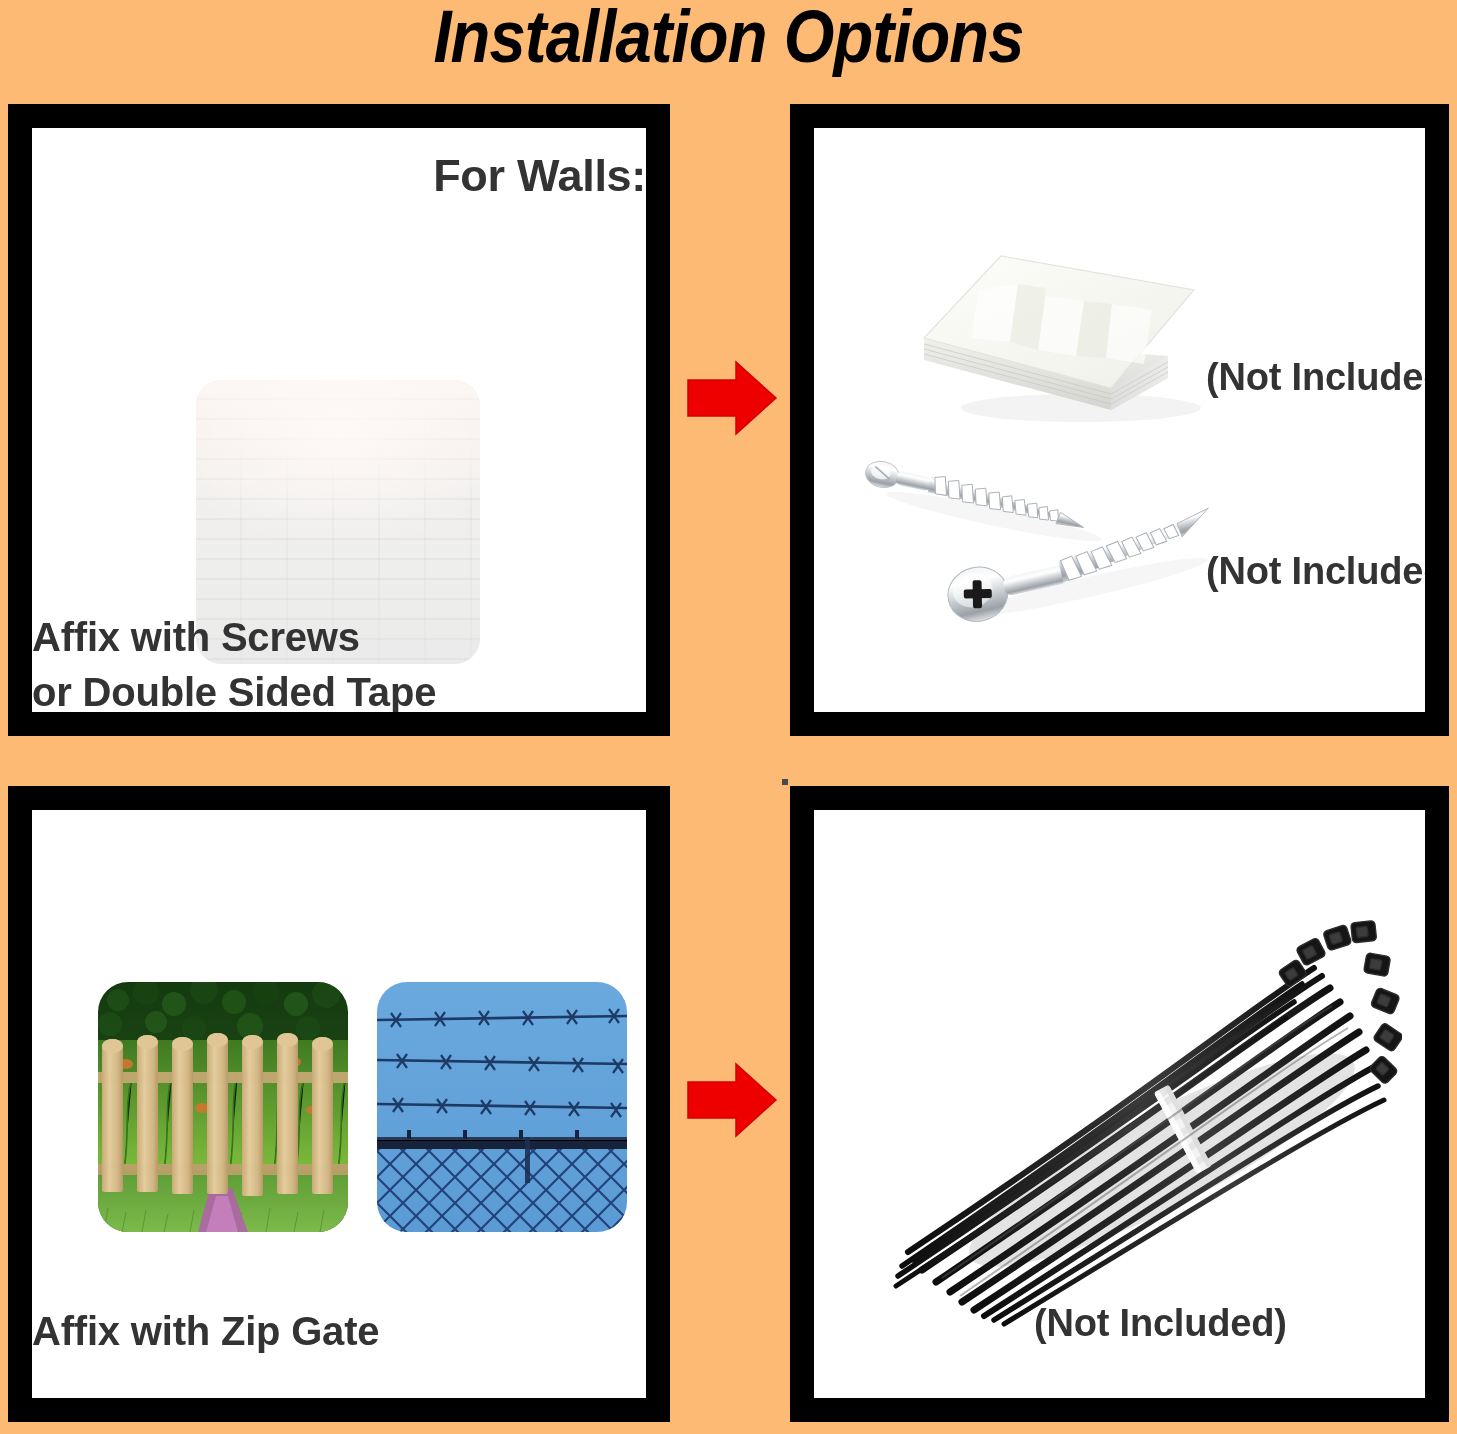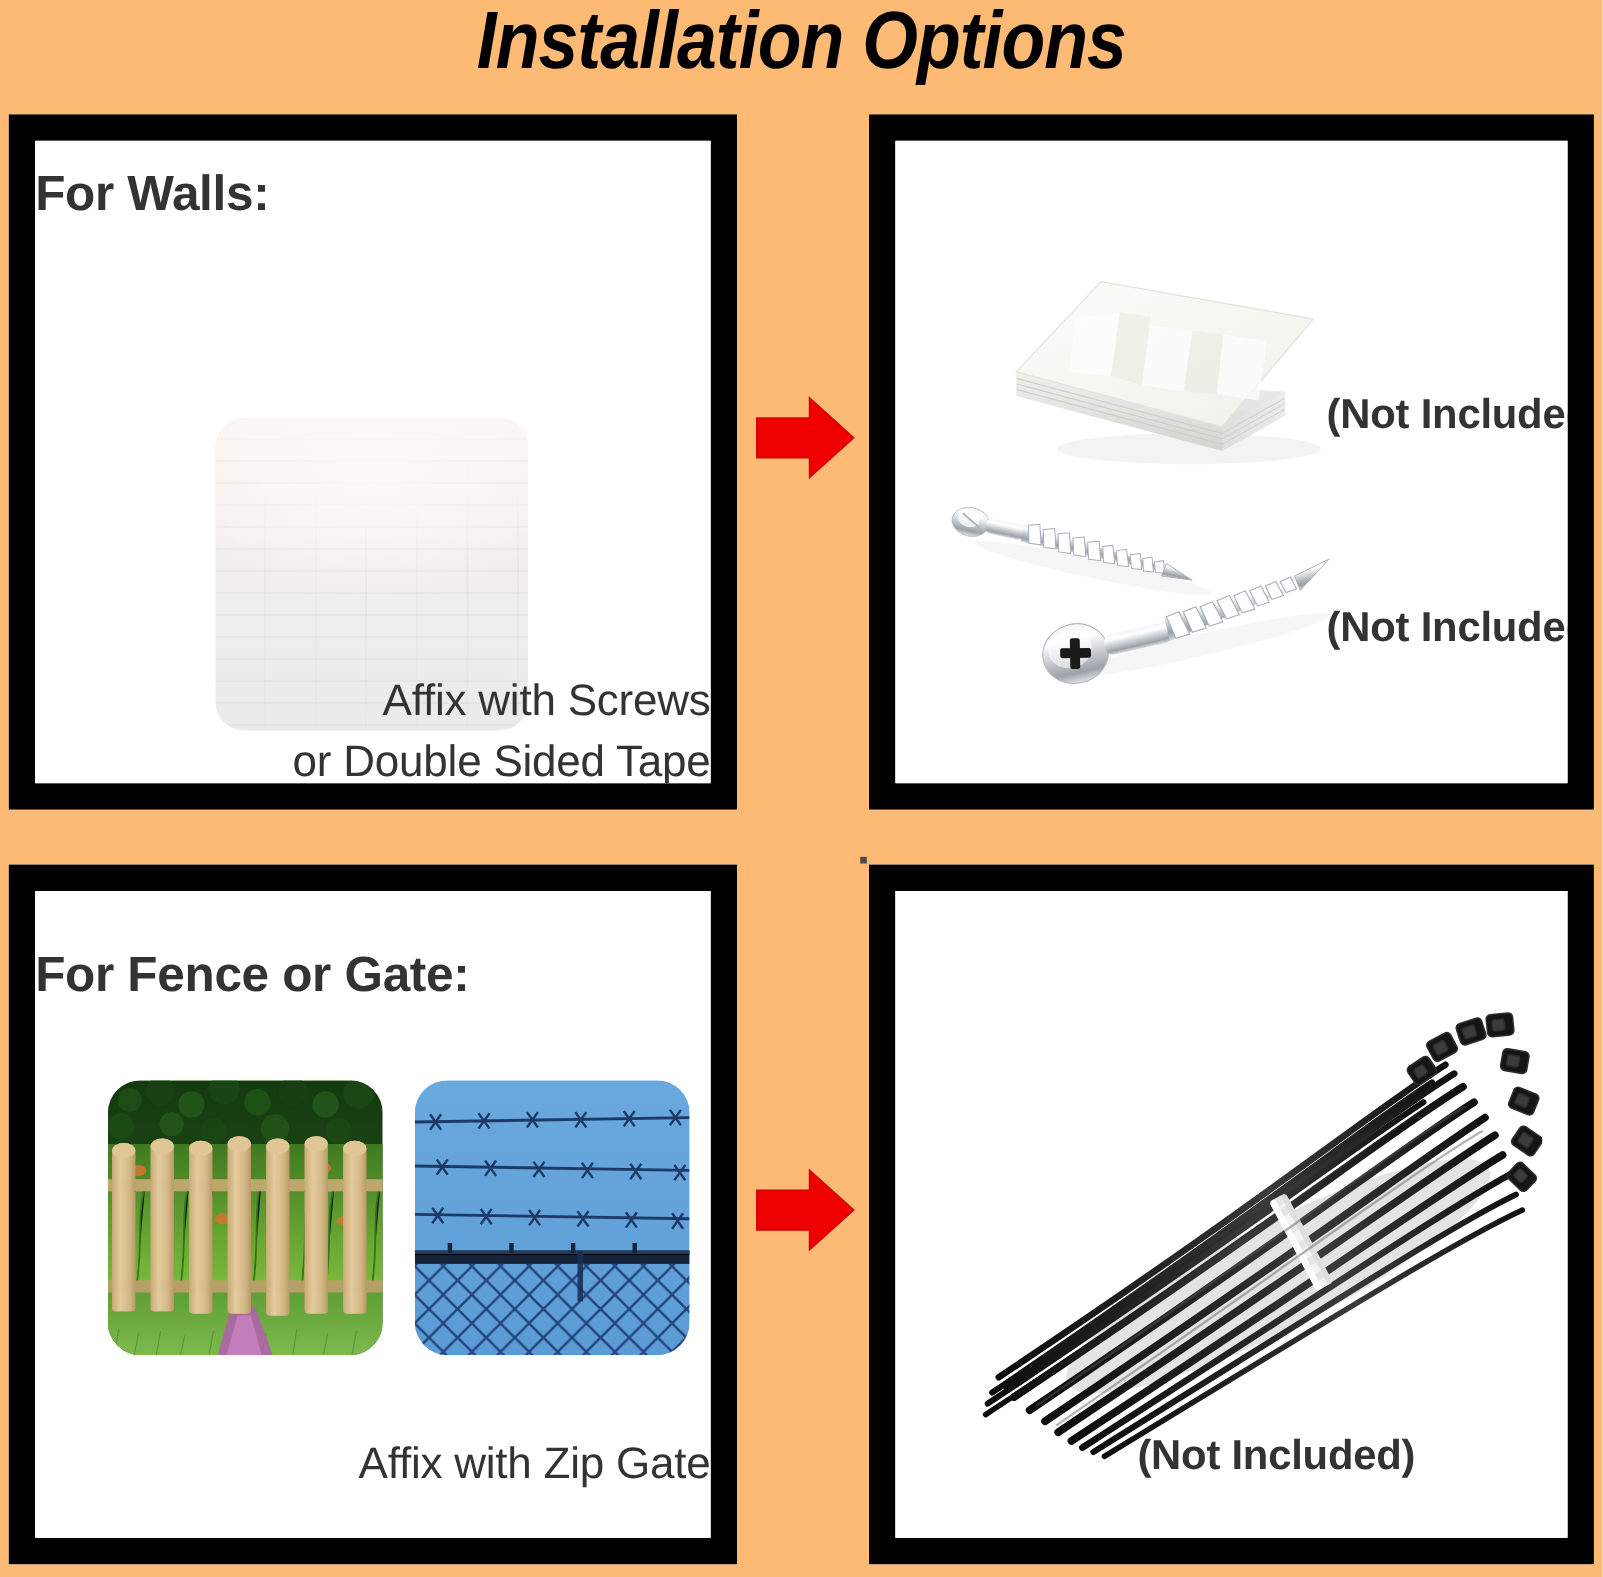--- a/index.html
+++ b/index.html
@@ -55,33 +55,33 @@
     width: 100%;
     height: 100%;
     background: #ffffff;
     overflow: hidden;
   }
 
   
   .heading {
     position: absolute;
     width: 100%;
-    text-align: left;
+    text-align: right;
     font-size: 45px;
     font-weight: bold;
     color: #333333;
     letter-spacing: -0.3px;
     white-space: nowrap;
   }
   .caption {
     position: absolute;
     width: 100%;
-    text-align: right;
+    text-align: left;
     font-size: 40px;
-    font-weight: normal;
+    font-weight: bold;
     color: #333333;
     line-height: 1.38;
     letter-spacing: -0.2px;
   }
   .notinc {
     position: absolute;
     font-size: 38px;
     font-weight: bold;
     color: #333333;
     letter-spacing: -0.2px;
@@ -340,21 +340,20 @@
       </div>
 
       <div class="notinc" style="left:392px; top:422px;">(Not Included)</div>
 
     </div>
   </div>
 
   <div class="panel panel-bl">
     <div class="panel-inner">
 
-      <div class="heading" style="top:50px;">For Fence or Gate:</div>
 
       <div class="photo photo-fence">
         <svg viewBox="0 0 250 250" xmlns="http://www.w3.org/2000/svg">
           <defs>
             <linearGradient id="hedge" x1="0" y1="0" x2="0" y2="1">
               <stop offset="0%" stop-color="#143a10"></stop>
               <stop offset="100%" stop-color="#2a5c1c"></stop>
             </linearGradient>
             <linearGradient id="foliage" x1="0" y1="0" x2="0" y2="1">
               <stop offset="0%" stop-color="#3f7a22"></stop>

